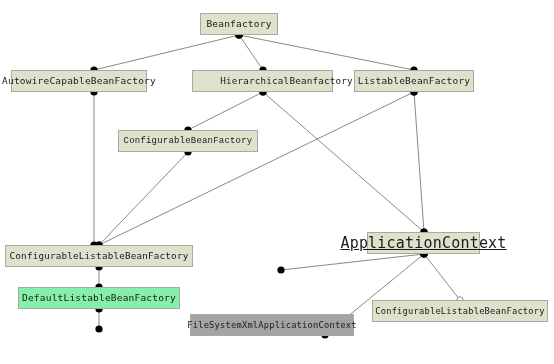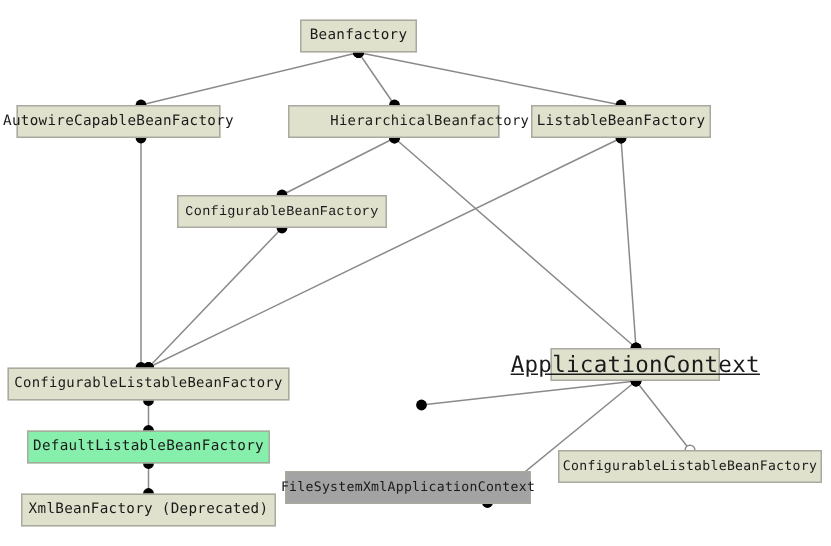--- a/index.html
+++ b/index.html
@@ -91,23 +91,20 @@
     </div>
     <div class="node" style="left: 118px; top: 130px; width: 140px; height: 22px; background: rgb(223, 225, 204); border-color: rgb(169, 169, 160);">
       <span class="node-label" style="color: rgb(26, 26, 26); font-size: 9px; font-family: Liberation Mono, monospace;">ConfigurableBeanFactory</span>
     </div>
     <div class="node" style="left: 5px; top: 245px; width: 188px; height: 22px; background: rgb(223, 225, 204); border-color: rgb(169, 169, 160);">
       <span class="node-label" style="color: rgb(26, 26, 26); font-size: 9.25px;">ConfigurableListableBeanFactory</span>
     </div>
     <div class="node" style="left: 18px; top: 287px; width: 162px; height: 22px; background: #86efac; border-color: rgb(169, 169, 160);">
       <span class="node-label" style="color: rgb(26, 26, 26);">DefaultListableBeanFactory</span>
     </div>
-    <div class="node" style="left: 14px; top: 329px; width: 170px; height: 22px; background: rgb(223, 225, 204); border-color: rgb(169, 169, 160);">
-      <span class="node-label" style="color: rgb(26, 26, 26);">XmlBeanFactory (Deprecated)</span>
-    </div>
     <div class="node" style="left: 367px; top: 232px; width: 113px; height: 22px; background: rgb(223, 225, 204); border-color: rgb(169, 169, 160);">
       <span class="node-label" style="color: rgb(26, 26, 26); font-size: 15px; text-decoration: underline;">ApplicationContext</span>
     </div>
     <div class="node" style="left: 190px; top: 270px; width: 164px; height: 22px; background: #a3a3a3; border-color: rgb(169, 169, 160); margin-top: 44px;">
       <span class="node-label" style="color: rgb(26, 26, 26); font-size: 8.75px;">FileSystemXmlApplicationContext</span>
     </div>
     <div class="node" style="left: 372px; top: 300px; width: 176px; height: 22px; background: rgb(223, 225, 204); border-color: rgb(169, 169, 160);">
       <span class="node-label" style="color: rgb(26, 26, 26); font-size: 8.75px;">ConfigurableListableBeanFactory</span>
     </div>
   </div>

